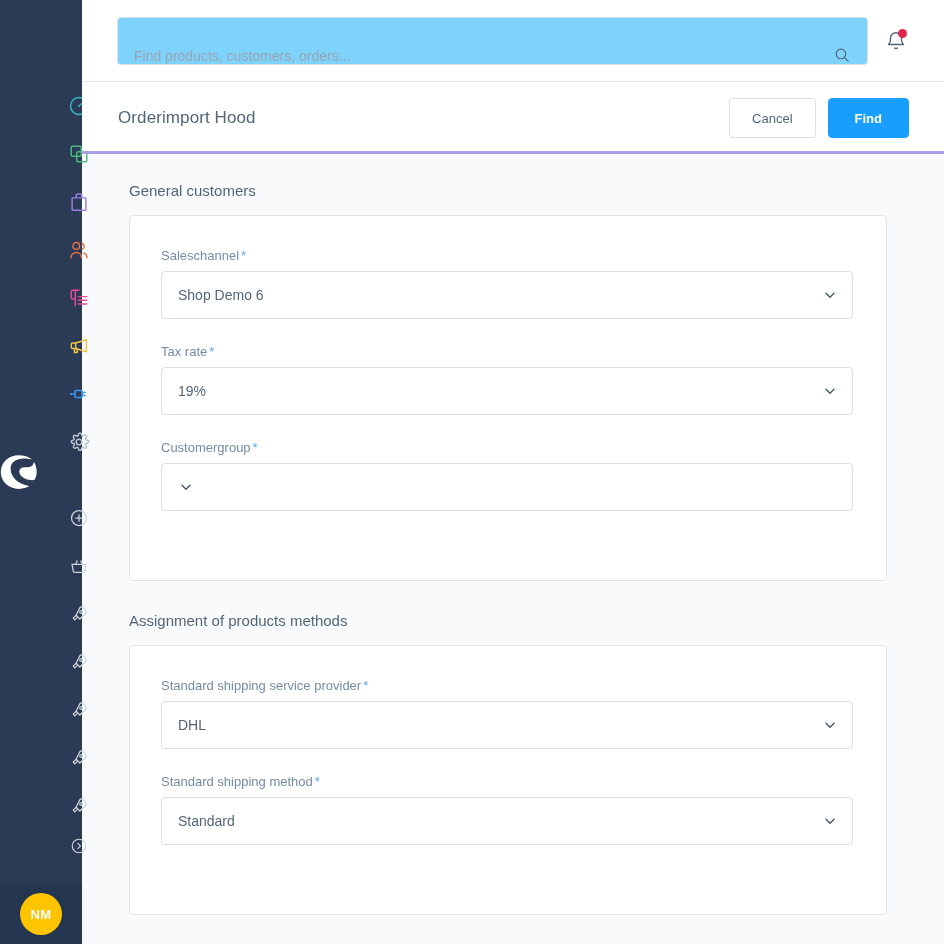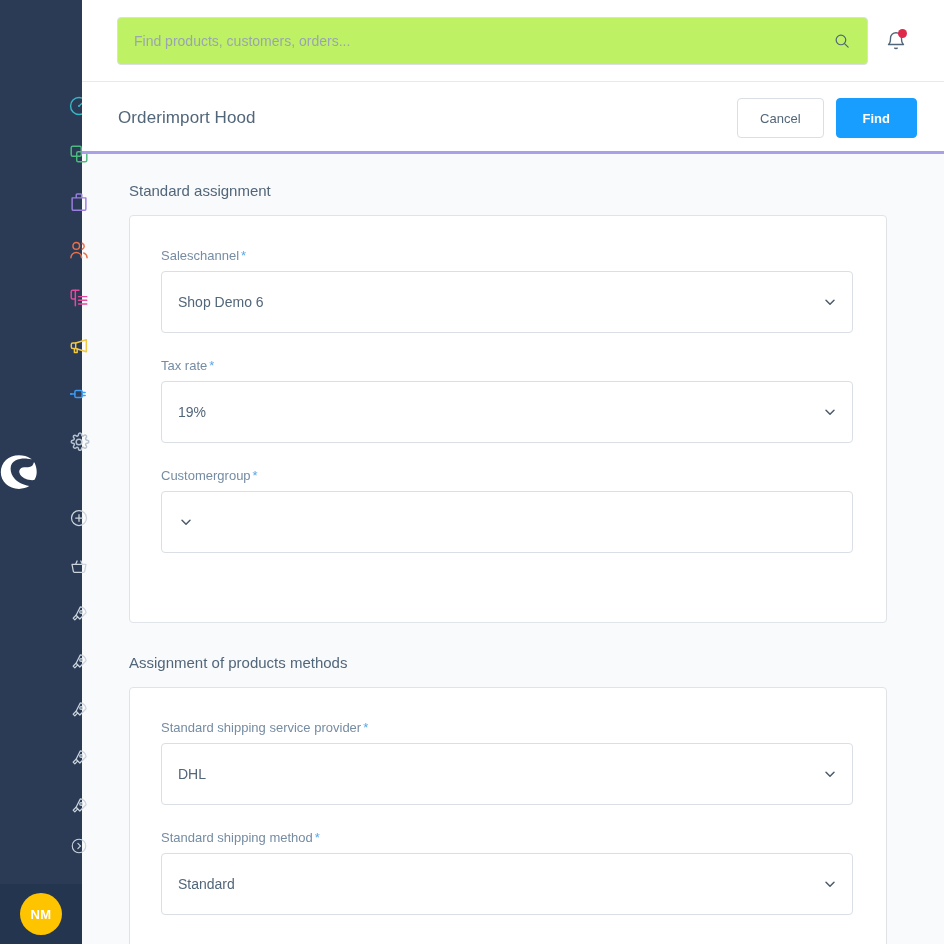--- a/index.html
+++ b/index.html
@@ -60,22 +60,22 @@
     border-bottom: 1px solid #e6e9ed;
     display: flex; align-items: center;
     padding: 0 20px 0 35px;
     flex: 0 0 82px;
   }
   .search-box {
     flex: 1 1 auto;
     height: 48px;
     border: 1px solid #d9dfe5;
     border-radius: 4px;
-    background: #bef264;
-    display: flex; align-items: center;
+    background: #7dd3fc;
+    display: flex; align-items: flex-end;
     padding: 0 16px;
     max-width: 772px;
   }
   .search-input {
     flex: 1 1 auto;
     border: none; outline: none;
     font-family: "Liberation Sans", sans-serif;
     font-size: 14px; color: #4a545b;
     background: transparent;
   }
@@ -91,21 +91,21 @@
     position: absolute;
     width: 9px; height: 9px; border-radius: 50%;
     background: #de294c;
     top: 12px; right: 17px;
   }
 
   
   .title-row {
     height: 72px; background: #ffffff;
     display: flex; align-items: center;
-    padding: 0 27px 0 36px;
+    padding: 0 35px 0 36px;
     flex: 0 0 72px;
     position: relative;
   }
   .page-title {
     font-size: 17px; color: #52667a; font-weight: normal;
     letter-spacing: .1px;
   }
   .title-actions { margin-left: auto; display: flex; gap: 12px; align-items: center; }
   .btn {
     height: 40px; border-radius: 4px;
@@ -144,21 +144,21 @@
     margin-bottom: 31px;
   }
   .field { margin-bottom: 25px; }
   .field:last-child { margin-bottom: 0; }
   .field-label {
     font-size: 13px; color: #758ca3;
     margin-bottom: 8px; display: block;
   }
   .req { color: #5aa7e8; margin-left: 2px; }
   .select-ctl {
-    height: 62px;
+    height: 48px;
     border: 1px solid #d9dfe5;
     border-radius: 4px;
     background: #ffffff;
     display: flex; align-items: center;
     padding: 0 14px 0 16px;
     cursor: pointer;
   }
   .select-value {
     flex: 1 1 auto;
     font-size: 14px; color: #52667a;
@@ -342,21 +342,21 @@
       <div class="page-title">Orderimport Hood</div>
       <div class="title-actions">
         <div class="btn btn-cancel">Cancel</div>
         <div class="btn btn-save">Find</div>
       </div>
       <div class="progress-line"></div>
     </div>
 
     <div class="content">
 
-      <div class="section-title">Standard assignment</div>
+      <div class="section-title">General customers</div>
       <div class="card">
 
         <div class="field">
           <label class="field-label">
             <span>Saleschannel</span><span class="req">*</span>
           </label>
           <div class="select-ctl">
             <span class="select-value">Shop Demo 6</span>
             <span class="chev">
               <svg width="16" height="16" viewBox="0 0 24 24" fill="none" stroke="#4a5a6a" stroke-width="2.2" stroke-linecap="round" stroke-linejoin="round">

